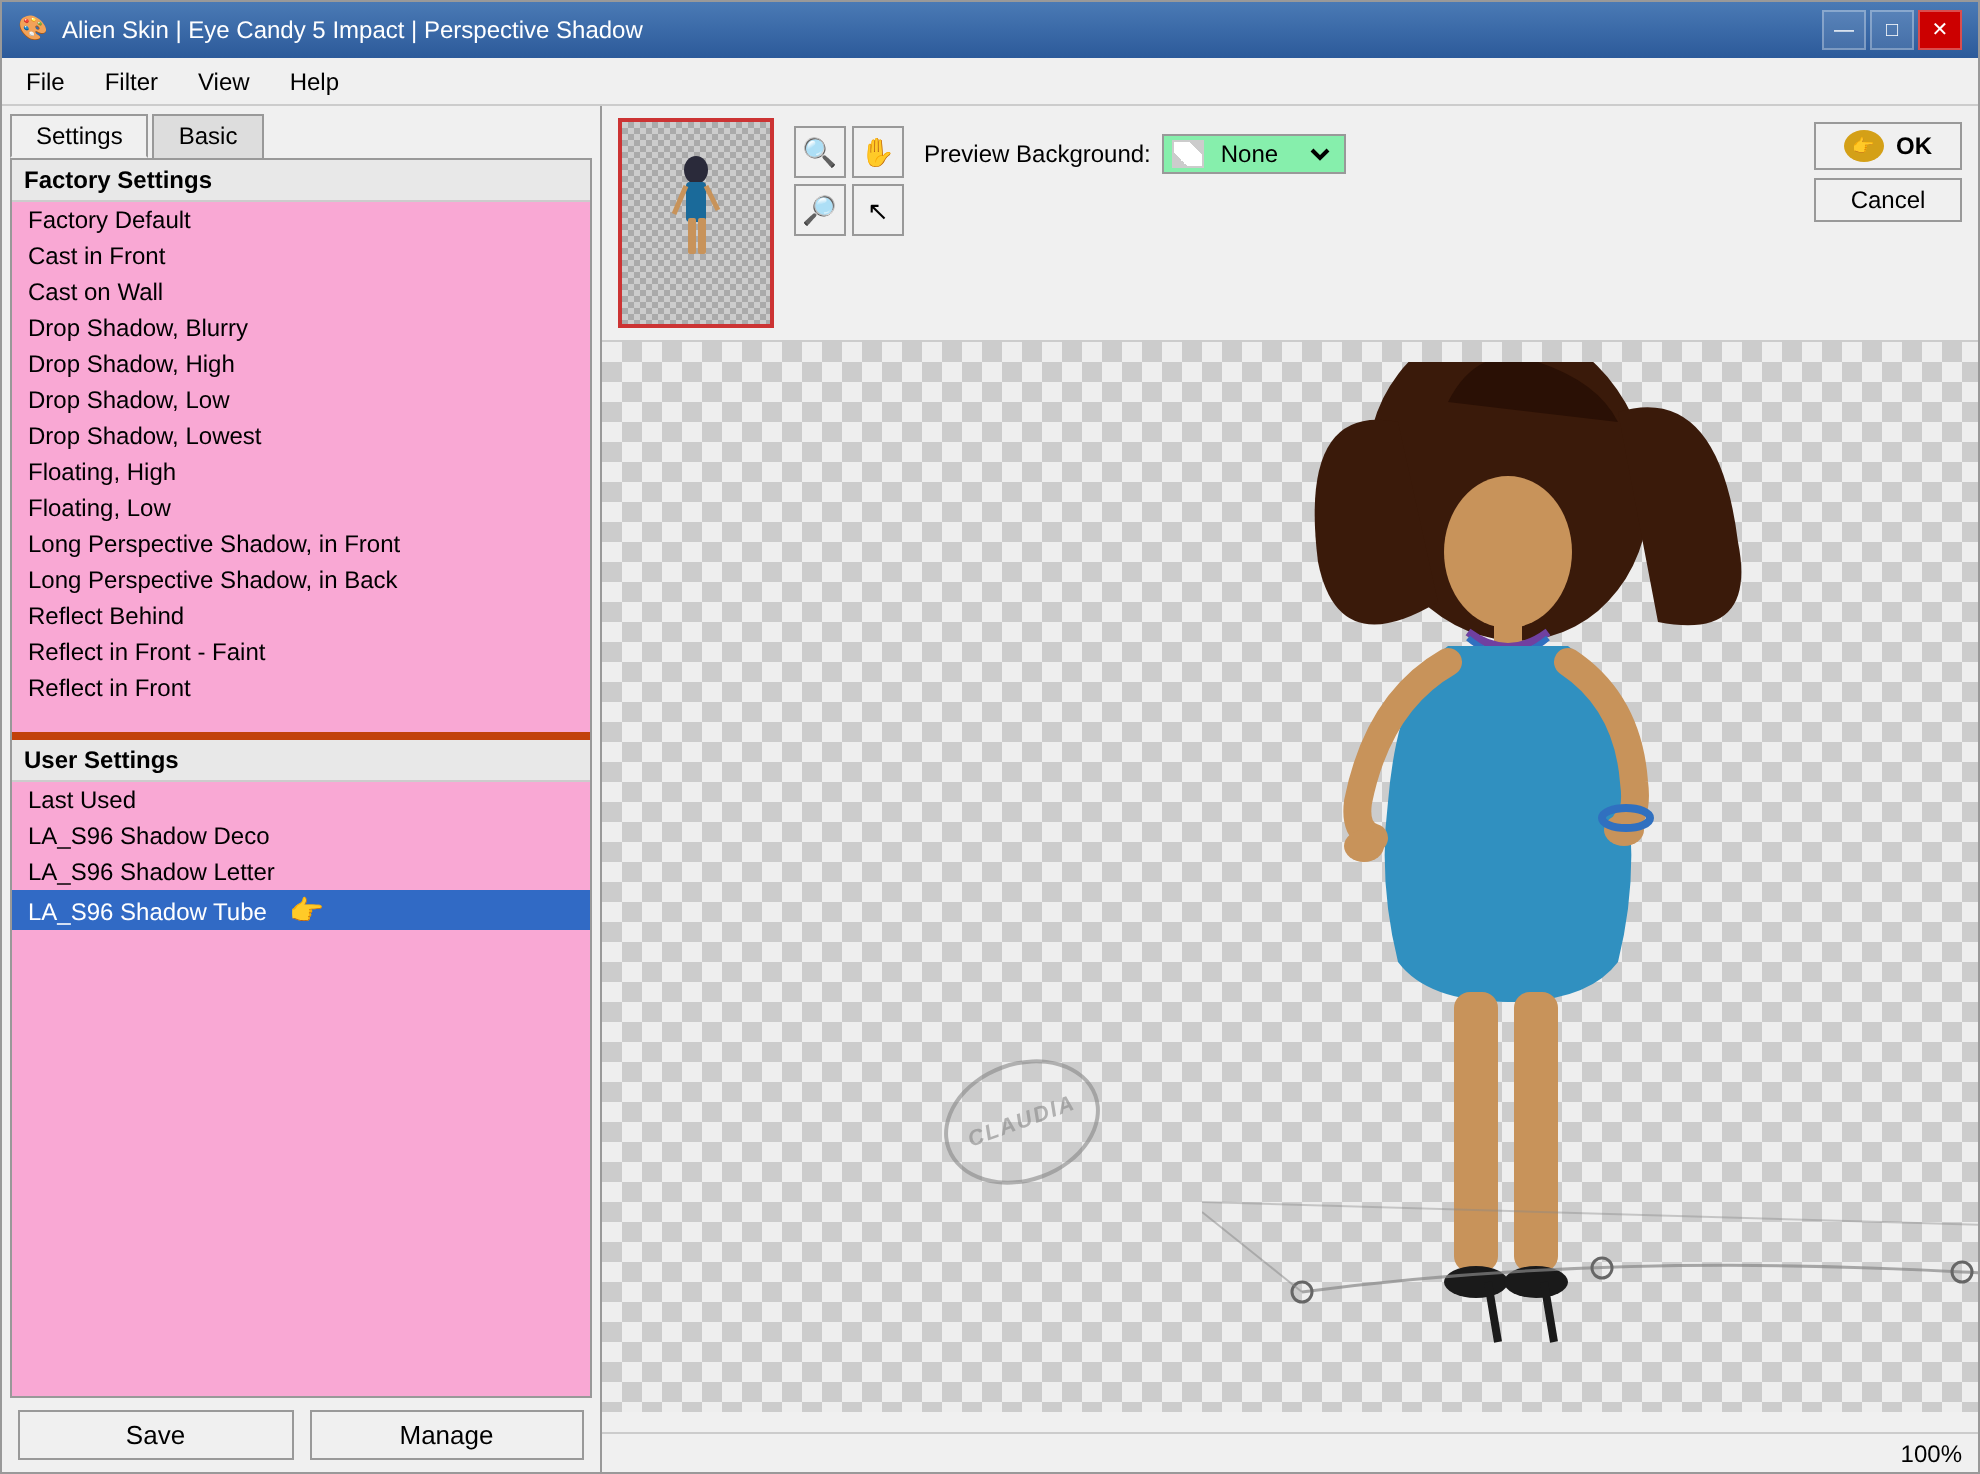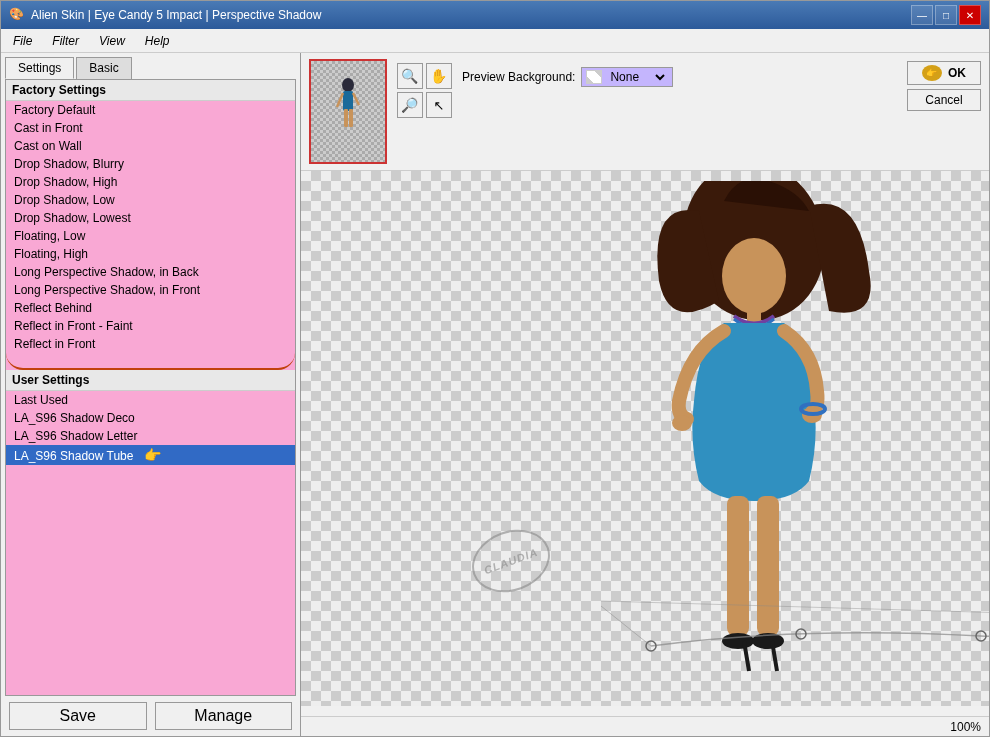--- a/index.html
+++ b/index.html
@@ -10,51 +10,51 @@
     
     .title-bar { background: linear-gradient(to bottom, #4a7ab5, #2c5a9a); color: white; padding: 6px 8px; display: flex; align-items: center; justify-content: space-between; height: 28px; flex-shrink: 0; }
     .title-bar-left { display: flex; align-items: center; gap: 6px; }
     .title-bar-icon { width: 16px; height: 16px; }
     .title-text { font-size: 12px; font-weight: normal; }
     .title-controls { display: flex; gap: 2px; }
     .title-btn { width: 22px; height: 20px; border: 1px solid rgba(255,255,255,0.3); background: rgba(255,255,255,0.1); color: white; cursor: pointer; display: flex; align-items: center; justify-content: center; font-size: 10px; }
     .title-btn.close { background: #cc0000; }
 
     
-    .menu-bar { background: #f0f0f0; border-bottom: 1px solid #ccc; padding: 2px 4px; display: flex; gap: 4px; height: 24px; align-items: center; flex-shrink: 0; font-style: italic; }
+    .menu-bar { background: #f0f0f0; border-bottom: 1px solid #ccc; padding: 2px 4px; display: flex; gap: 4px; height: 24px; align-items: center; flex-shrink: 0; }
     .menu-item { padding: 2px 8px; cursor: pointer; font-size: 12px; }
 
     
     .main-content { display: flex; flex: 1; overflow: hidden; }
 
     
     .left-panel { width: 300px; flex-shrink: 0; display: flex; flex-direction: column; background: #f0f0f0; border-right: 1px solid #999; }
 
     
     .tabs { display: flex; padding: 4px 4px 0; gap: 2px; background: #f0f0f0; flex-shrink: 0; }
     .tab { padding: 3px 12px; border: 1px solid #999; background: #ddd; cursor: pointer; font-size: 12px; border-bottom: none; }
     .tab.active { background: #f0f0f0; border-bottom: 1px solid #f0f0f0; z-index: 1; }
 
     
     .panel-body { border: 1px solid #999; margin: 0 4px; flex: 1; display: flex; flex-direction: column; background: #f9a8d4; overflow: hidden; }
 
     
     .section-header { background: #e8e8e8; padding: 3px 6px; font-weight: bold; border-bottom: 1px solid #ccc; font-size: 12px; display: flex; align-items: center; justify-content: space-between; }
-    .list-container { flex: 1; overflow-y: auto; border-bottom: 2px solid #c2410c; border-radius: 17px; }
+    .list-container { flex: 1; overflow-y: auto; border-bottom: 4px solid #c2410c; }
     .list-item { padding: 2px 8px; cursor: pointer; font-size: 12px; white-space: nowrap; }
     .list-item.selected { background: #316ac5; color: white; }
 
     
     .list-container { scrollbar-width: thin; }
     .user-section-header { background: #e8e8e8; padding: 3px 6px; font-weight: bold; border-bottom: 1px solid #ccc; font-size: 12px; }
     .user-list { }
 
     
     .panel-buttons { padding: 6px 8px; display: flex; gap: 8px; flex-shrink: 0; }
-    .panel-btn { flex: 1; padding: 4px 8px; border: 1px solid #999; background: #f0f0f0; cursor: pointer; font-size: 16px; }
+    .panel-btn { flex: 1; padding: 4px 8px; border: 1px solid #999; background: #f0f0f0; cursor: pointer; font-size: 13px; }
 
     
     .right-area { flex: 1; display: flex; flex-direction: column; overflow: hidden; }
     .thumbnail-checker { width: 100%; height: 100%; background-image: linear-gradient(45deg, #aaa 25%, transparent 25%), linear-gradient(-45deg, #aaa 25%, transparent 25%), linear-gradient(45deg, transparent 75%, #aaa 75%), linear-gradient(-45deg, transparent 75%, #aaa 75%); background-size: 8px 8px; background-position: 0 0, 0 4px, 4px -4px, -4px 0px; background-color: #ddd; display: flex; align-items: center; justify-content: center; }
 
     
     .preview-area { flex: 1; position: relative; overflow: hidden; }
     .checker-bg { width: 100%; height: 100%; background-image: linear-gradient(45deg, #ccc 25%, transparent 25%), linear-gradient(-45deg, #ccc 25%, transparent 25%), linear-gradient(45deg, transparent 75%, #ccc 75%), linear-gradient(-45deg, transparent 75%, #ccc 75%); background-size: 20px 20px; background-position: 0 0, 0 10px, 10px -10px, -10px 0px; background-color: #eee; position: relative; }
 
     
@@ -113,24 +113,24 @@
             <span>Factory Settings</span>
           </div>
           <div class="list-container">
             <div class="list-item">Factory Default</div>
             <div class="list-item">Cast in Front</div>
             <div class="list-item">Cast on Wall</div>
             <div class="list-item">Drop Shadow, Blurry</div>
             <div class="list-item">Drop Shadow, High</div>
             <div class="list-item">Drop Shadow, Low</div>
             <div class="list-item">Drop Shadow, Lowest</div>
+            <div class="list-item">Floating, High</div>
             <div class="list-item">Floating, Low</div>
-            <div class="list-item">Floating, High</div>
+            <div class="list-item">Long Perspective Shadow, in Front</div>
             <div class="list-item">Long Perspective Shadow, in Back</div>
-            <div class="list-item">Long Perspective Shadow, in Front</div>
             <div class="list-item">Reflect Behind</div>
             <div class="list-item">Reflect in Front - Faint</div>
             <div class="list-item">Reflect in Front</div>
           </div>
         </div>
 
         <div class="user-section-body">
           <div class="user-section-header">
             <span>User Settings</span>
           </div>
@@ -178,21 +178,21 @@
             <button style="width:26px;height:26px;border:1px solid #999;background:#f0f0f0;cursor:pointer;display:flex;align-items:center;justify-content:center;font-size:14px;">✋</button>
           </div>
           <div style="display:flex; gap:3px;">
             <button style="width:26px;height:26px;border:1px solid #999;background:#f0f0f0;cursor:pointer;display:flex;align-items:center;justify-content:center;font-size:14px;">🔎</button>
             <button style="width:26px;height:26px;border:1px solid #999;background:#f0f0f0;cursor:pointer;display:flex;align-items:center;justify-content:center;font-size:13px;">↖</button>
           </div>
         </div>
 
         <div style="display:flex;align-items:center;gap:6px;padding-top:8px;">
           <span>Preview Background:</span>
-          <div style="display:flex;align-items:center;border:1px solid #999;background:#c4b5fd;padding:1px 4px;gap:4px;">
+          <div style="display:flex;align-items:center;border:1px solid #999;background:#86efac;padding:1px 4px;gap:4px;">
             <div style="width:16px;height:14px;border:1px solid #ccc;background:linear-gradient(45deg,#ccc 25%,#fff 25%,#fff 75%,#ccc 75%);"></div>
             <select style="border:none;background:transparent;font-size:12px;outline:none;">
               <option>None</option>
               <option>White</option>
               <option>Black</option>
               <option>Custom</option>
             </select>
           </div>
         </div>
 

